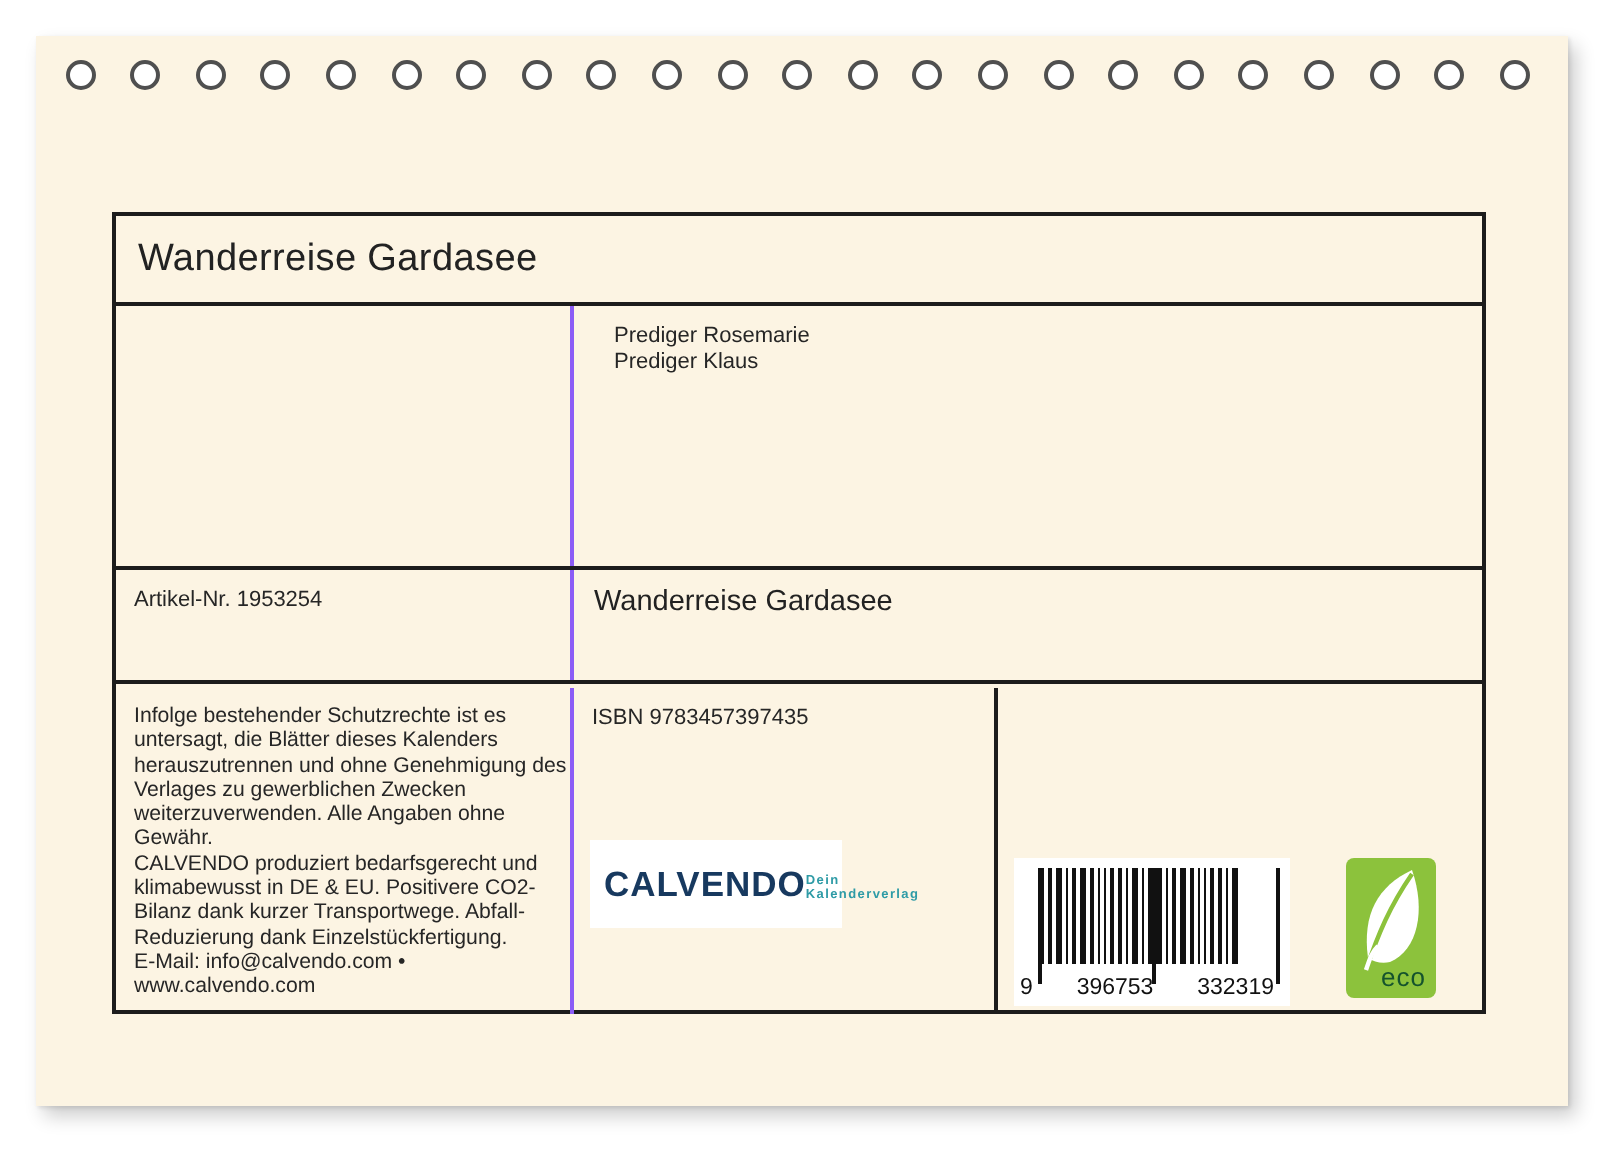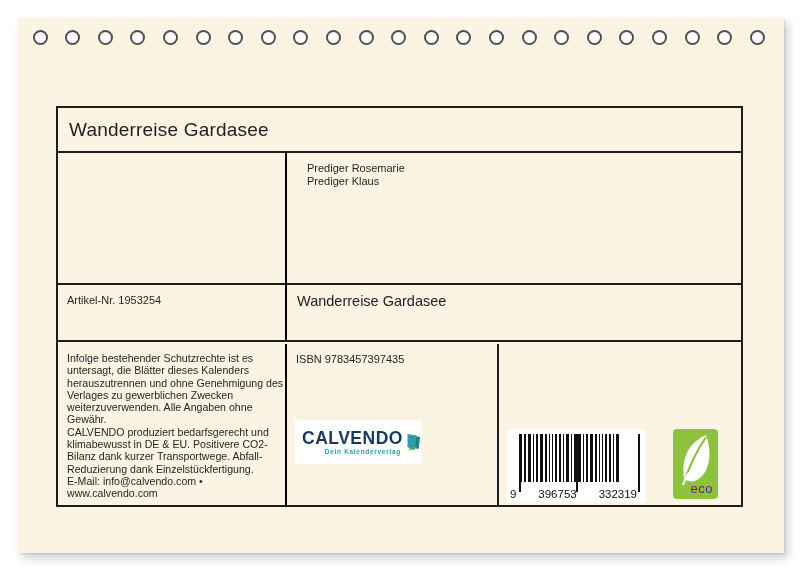--- a/index.html
+++ b/index.html
@@ -33,21 +33,21 @@
     left:38px; top:88px;
     width:687px; height:401px;
     border:2px solid #1c1c1c;
   }
   .row { position:absolute; left:0; width:100%; }
   .row-title   { top:0;     height:45px;  border-bottom:2px solid #1c1c1c; display:flex; align-items:center; }
   .row-authors { top:45px;  height:132px; border-bottom:2px solid #1c1c1c; }
   .row-article { top:177px; height:57px;  border-bottom:2px solid #1c1c1c; }
   .row-bottom  { top:236px; height:163px;text-decoration:underline; }
   .cell { position:absolute; top:0; height:100%; }
-  .c1 { left:0;     width:229px; border-right:2px solid #000000; }
+  .c1 { left:0;     width:229px; border-right:2px solid #8b5cf6; }
   .c2 { left:229px; width:458px; }
   .c2-narrow { left:229px; width:212px; border-right:2px solid #1c1c1c; }
   .c3 { left:441px; width:246px; }
   .main-title {
     font-size:19px;
     padding-left:11px;
     color:#222222;
     letter-spacing:0.2px;
   }
   .authors-text { padding:9px 0 0 20px; font-size:11px; line-height:13px; white-space:pre-line; }
@@ -62,21 +62,21 @@
   }
   .isbn-text { position:absolute; left:9px; top:9px; font-size:11px; }
   .calvendo-logo {
     position:absolute;
     left:8px; top:76px;
     width:126px; height:44px;
     background:#ffffff;
     display:flex; align-items:center;
     padding-left:7px;
   }
-  .logo-textcol { display:flex; flex-direction:column; align-items:flex-end; }
+  .logo-textcol { display:flex; align-items:flex-end; }
   .logo-word {
     font-size:17.5px; font-weight:bold;
     color:#17395f; letter-spacing:0.5px; line-height:18px;
   }
   .logo-tagline {
     font-size:6.5px; font-weight:bold;
     color:#2e9ba6; letter-spacing:0.7px;
     margin-top:1px; margin-right:2px;
   }
   .logo-icon { margin-left:3px; }
@@ -103,21 +103,21 @@
     position:absolute;
     left:174px; top:85px;
     width:45px; height:70px;
     background:#8cc23c;
     border-radius:4px;
     overflow:hidden;
   }
   .eco-badge svg { position:absolute; left:0; top:0; }
   .eco-label {
     position:absolute; bottom:3px; right:5px;
-    color:#701a75; font-size:13px; letter-spacing:0.5px;
+    color:#14532d; font-size:13px; letter-spacing:0.5px;
   }
 </style>
 </head>
 <body>
 
 <div class="page">
 
   <div class="holes">
       <div class="hole" style="left: 14.5px;"></div>
       <div class="hole" style="left: 47.1px;"></div>

